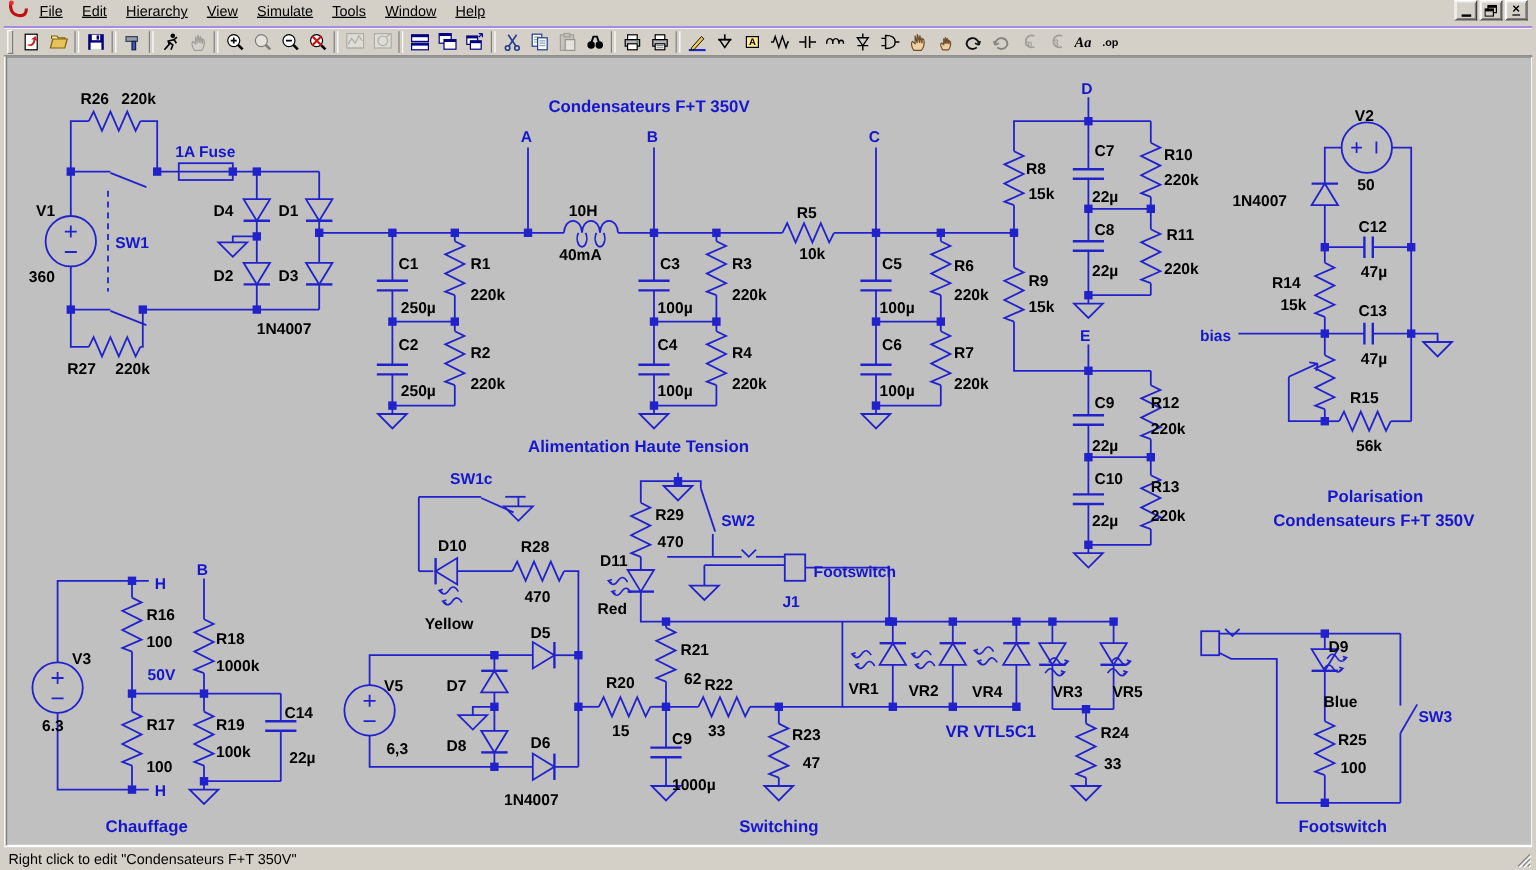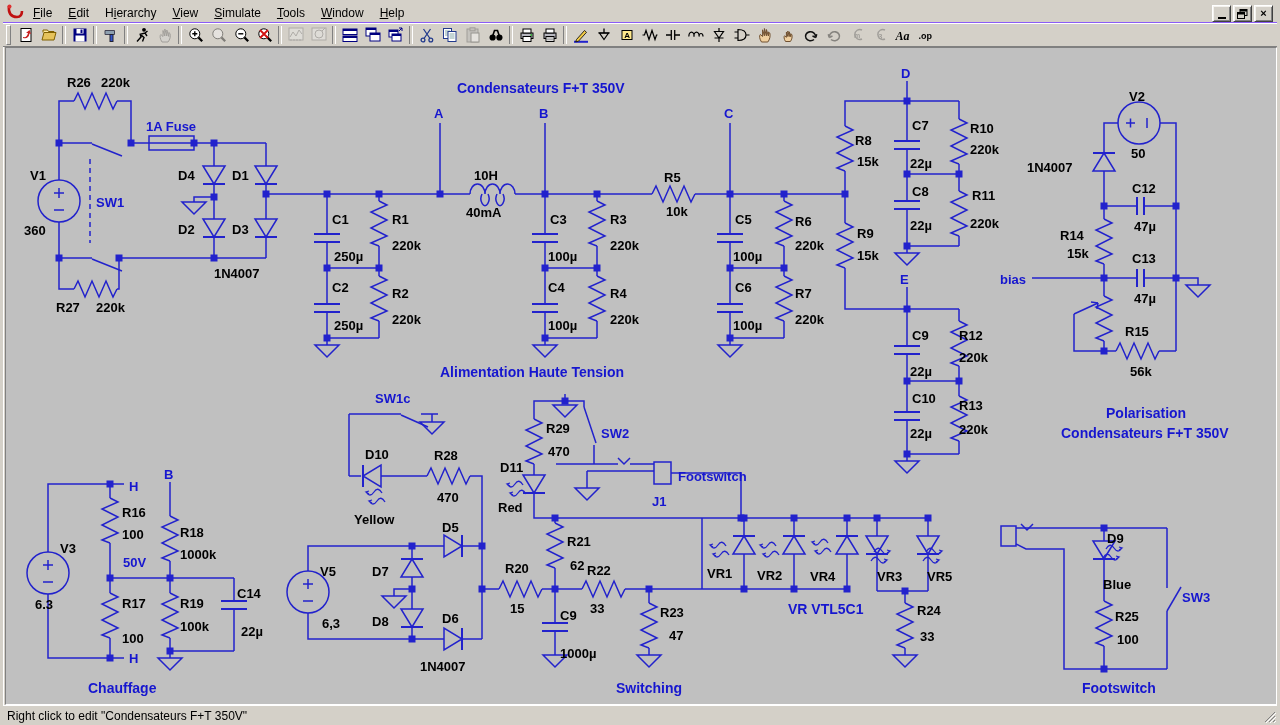--- a/index.html
+++ b/index.html
@@ -1,21 +1,21 @@
 <!DOCTYPE html>
 <html><head>
 <meta charset="utf-8">
 <style>
   html,body{margin:0;padding:0;background:#808080;}
   #win{position:relative;width:1280px;height:725px;background:#d4d0c8;overflow:hidden;
        font-family:"Liberation Sans",sans-serif;box-sizing:border-box;
        border-left:3px solid #d4d0c8;border-right:3px solid #d4d0c8;box-shadow:inset -1px 0 #404040,inset 1px 0 #fff;}
   
-  #menubar{position:absolute;left:0;top:0;width:100%;height:22px;display:flex;align-items:flex-end;
-           background:#d4d0c8;border-bottom:2px solid #8b5cf6;}
+  #menubar{position:absolute;left:0;top:0;width:100%;height:22px;display:flex;align-items:flex-start;
+           background:#d4d0c8;border-bottom:2px solid #8b5cf6;text-decoration:underline;}
   #appicon{width:20px;height:18px;margin-left:2px;}
   .menu-item{padding:2px 8px;font-size:12px;color:#000;cursor:default;}
   .menu-item u{text-decoration:underline;}
   #mdi-controls{margin-left:auto;margin-right:4px;display:flex;gap:2px;}
   .mdi-btn{width:17px;height:15px;background:#d4d0c8;border:1px solid;border-color:#fff #404040 #404040 #fff;
            box-shadow:inset 1px 1px #f4f2ee, inset -1px -1px #808080;display:flex;align-items:center;justify-content:center;
            font-size:11px;font-weight:bold;line-height:1;}
   .mdi-min i{display:block;width:8px;height:2px;background:#000;margin-top:8px;}
   
   #toolbar{position:absolute;left:0;top:23px;width:100%;height:23px;background:#d4d0c8;display:flex;align-items:center;

